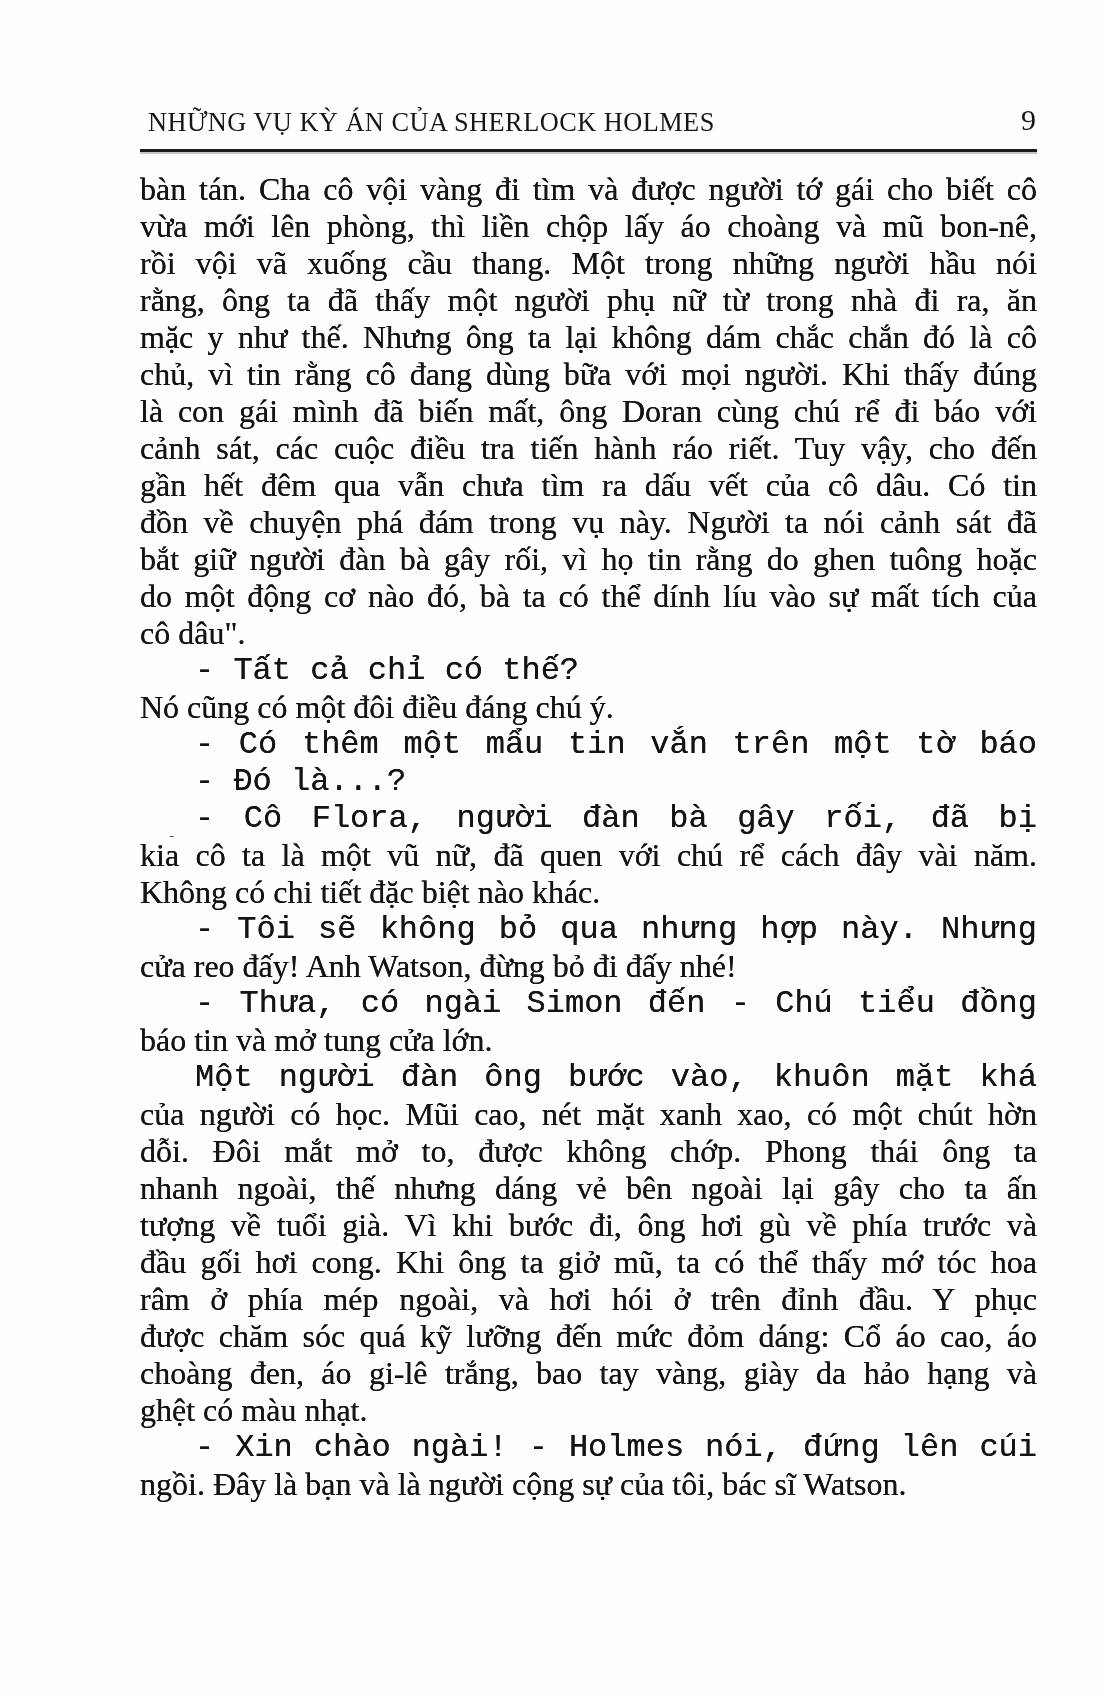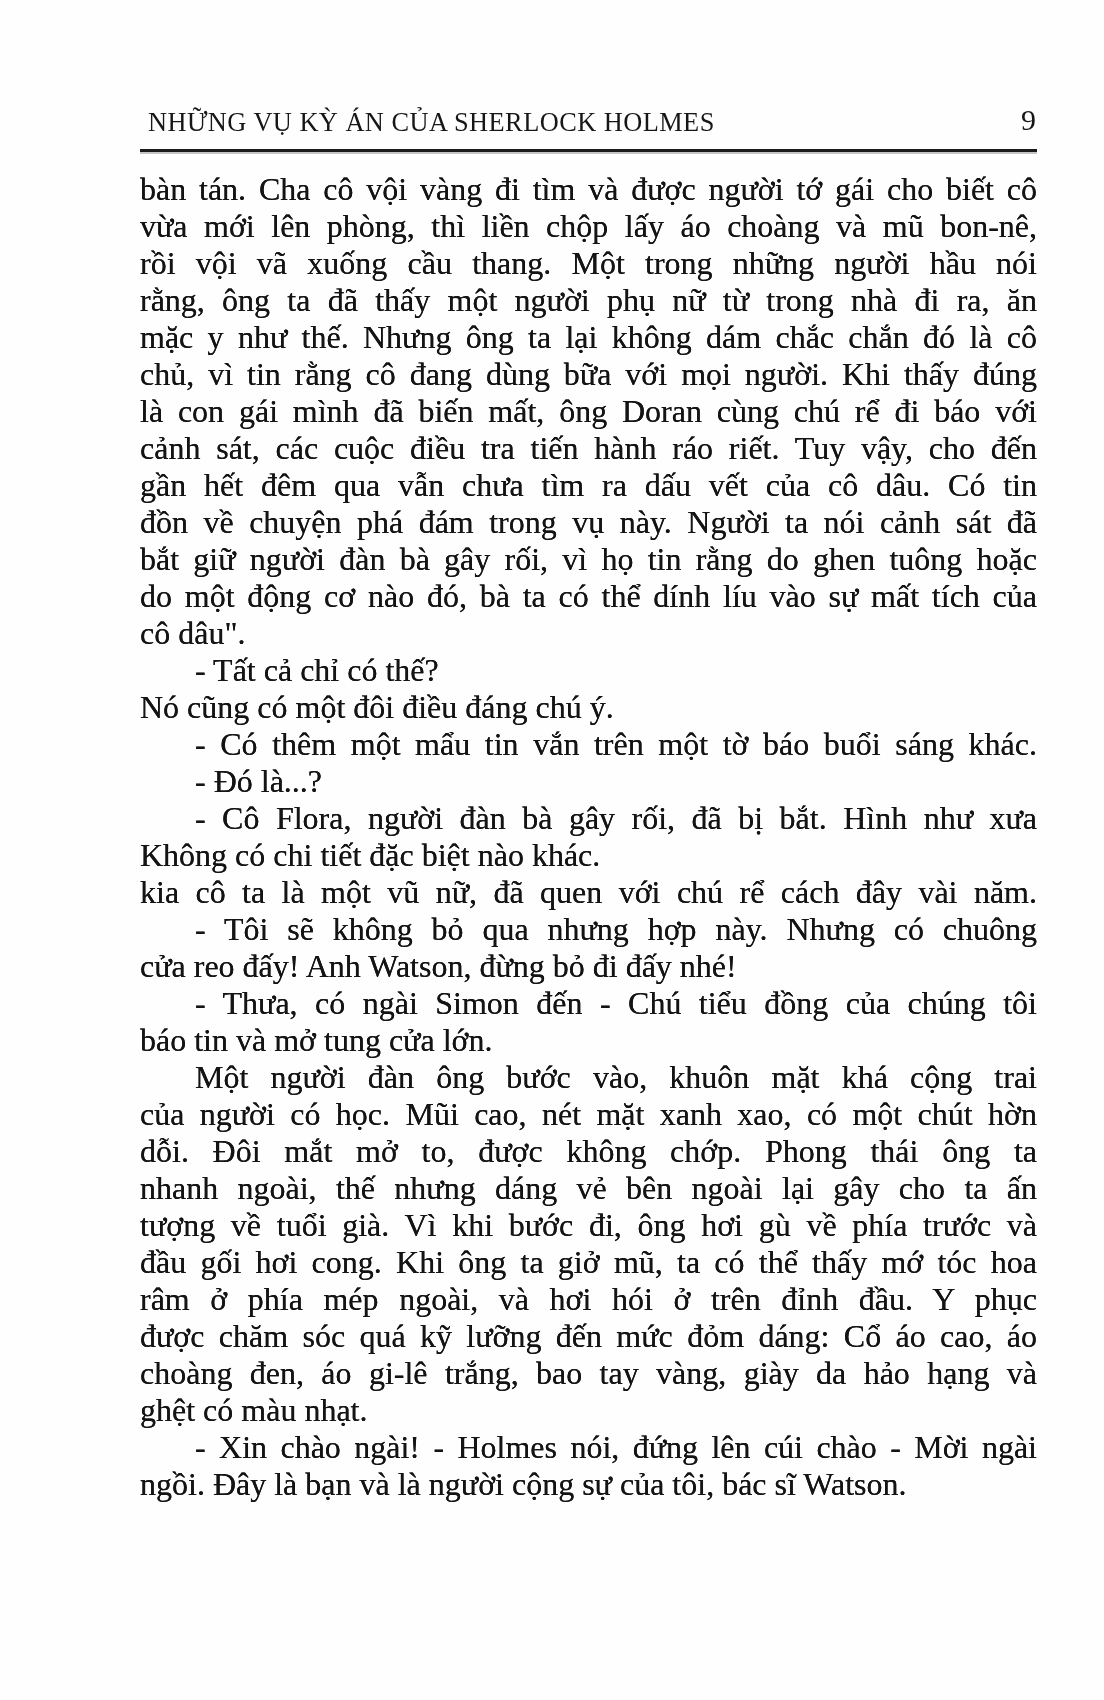--- a/index.html
+++ b/index.html
@@ -57,20 +57,21 @@
     overflow: hidden;
     white-space: normal;
     text-align: left;
   }
   .line.j {
     text-align: justify;
     text-align-last: justify;
   }
   .line.indent {
     text-indent: 55px;
+    font-family: Liberation Mono, monospace;
   }
 </style>
 </head>
 <body>
 
 <div class="page">
   <div class="header-title">NHỮNG VỤ KỲ ÁN CỦA SHERLOCK HOLMES</div>
   <div class="page-number">9</div>
   <div class="header-rule"></div>
 
@@ -87,22 +88,22 @@
       <div class="line j">gần hết đêm qua vẫn chưa tìm ra dấu vết của cô dâu. Có tin</div>
       <div class="line j">đồn về chuyện phá đám trong vụ này. Người ta nói cảnh sát đã</div>
       <div class="line j">bắt giữ người đàn bà gây rối, vì họ tin rằng do ghen tuông hoặc</div>
       <div class="line j">do một động cơ nào đó, bà ta có thể dính líu vào sự mất tích của</div>
       <div class="line">cô dâu".</div>
       <div class="line indent">- Tất cả chỉ có thế?</div>
       <div class="line">Nó cũng có một đôi điều đáng chú ý.</div>
       <div class="line j indent">- Có thêm một mẩu tin vắn trên một tờ báo buổi sáng khác.</div>
       <div class="line indent">- Đó là...?</div>
       <div class="line j indent">- Cô Flora, người đàn bà gây rối, đã bị bắt. Hình như xưa</div>
+      <div class="line j">kia cô ta là một vũ nữ, đã quen với chú rể cách đây vài năm.</div>
       <div class="line">Không có chi tiết đặc biệt nào khác.</div>
-      <div class="line j">kia cô ta là một vũ nữ, đã quen với chú rể cách đây vài năm.</div>
       <div class="line j indent">- Tôi sẽ không bỏ qua nhưng hợp này. Nhưng có chuông</div>
       <div class="line">cửa reo đấy! Anh Watson, đừng bỏ đi đấy nhé!</div>
       <div class="line j indent">- Thưa, có ngài Simon đến - Chú tiểu đồng của chúng tôi</div>
       <div class="line">báo tin và mở tung cửa lớn.</div>
       <div class="line j indent">Một người đàn ông bước vào, khuôn mặt khá cộng trai</div>
       <div class="line j">của người có học. Mũi cao, nét mặt xanh xao, có một chút hờn</div>
       <div class="line j">dỗi. Đôi mắt mở to, được không chớp. Phong thái ông ta</div>
       <div class="line j">nhanh ngoài, thế nhưng dáng vẻ bên ngoài lại gây cho ta ấn</div>
       <div class="line j">tượng về tuổi già. Vì khi bước đi, ông hơi gù về phía trước và</div>
       <div class="line j">đầu gối hơi cong. Khi ông ta giở mũ, ta có thể thấy mớ tóc hoa</div>

